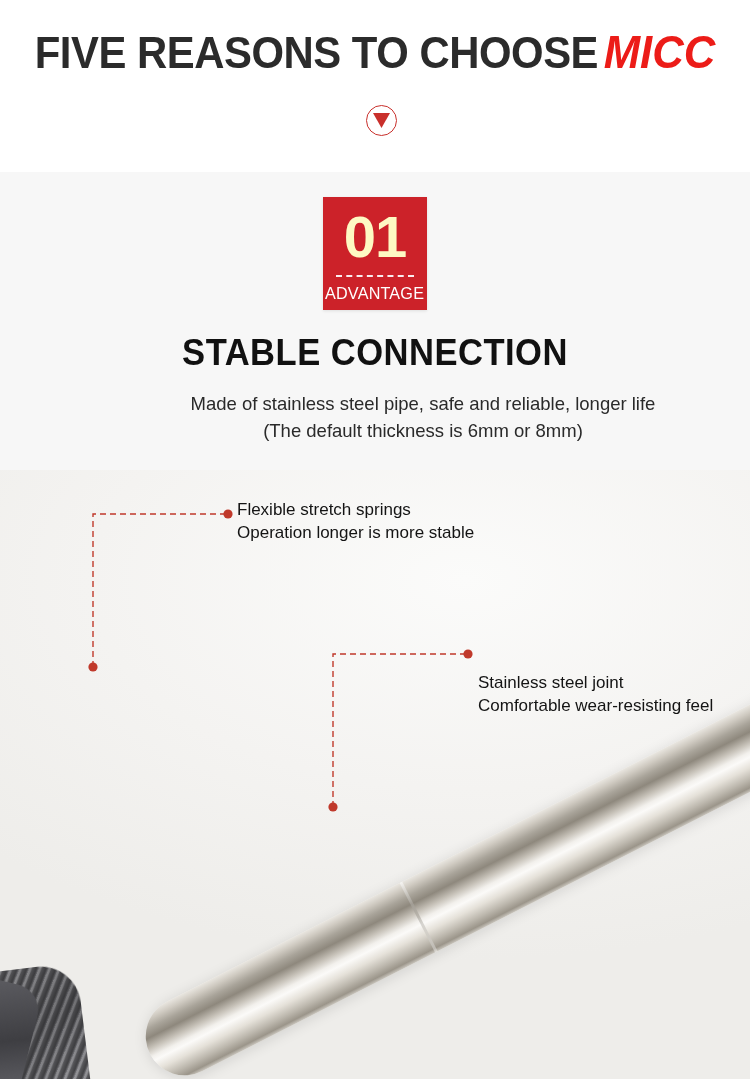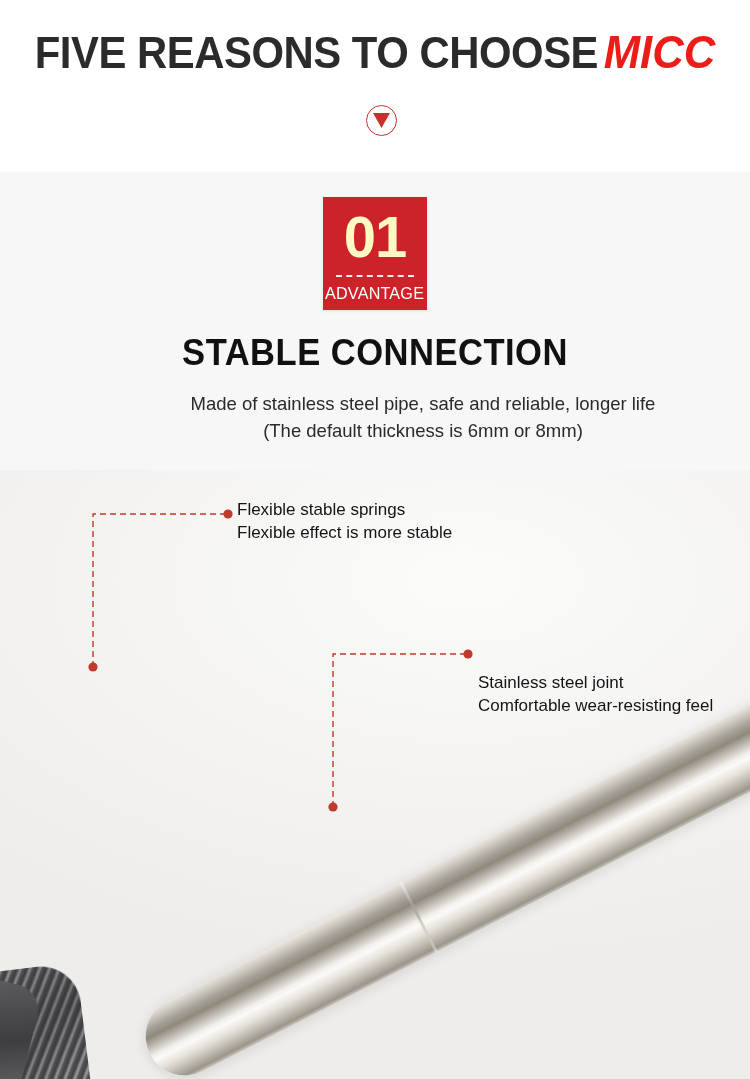--- a/index.html
+++ b/index.html
@@ -253,22 +253,22 @@
     </g>
 
     <g>
       <path d="M333 807 L333 654 L467 654" fill="none" stroke="#c0392b" stroke-width="1.4" stroke-dasharray="6,4"></path>
       <circle cx="333" cy="807" r="4.6" fill="#c0392b"></circle>
       <circle cx="468" cy="654" r="4.6" fill="#c0392b"></circle>
     </g>
   </svg>
 
   <div class="callout callout-1">
-    <span class="line">Flexible stable springs</span>
-    <span class="line">Flexible effect is more stable</span>
+    <span class="line">Flexible stretch springs</span>
+    <span class="line">Operation longer is more stable</span>
   </div>
 
   <div class="callout callout-2">
     <span class="line">Stainless steel joint</span>
     <span class="line">Comfortable wear-resisting feel</span>
   </div>
 
 </div>
 
 </body></html>

